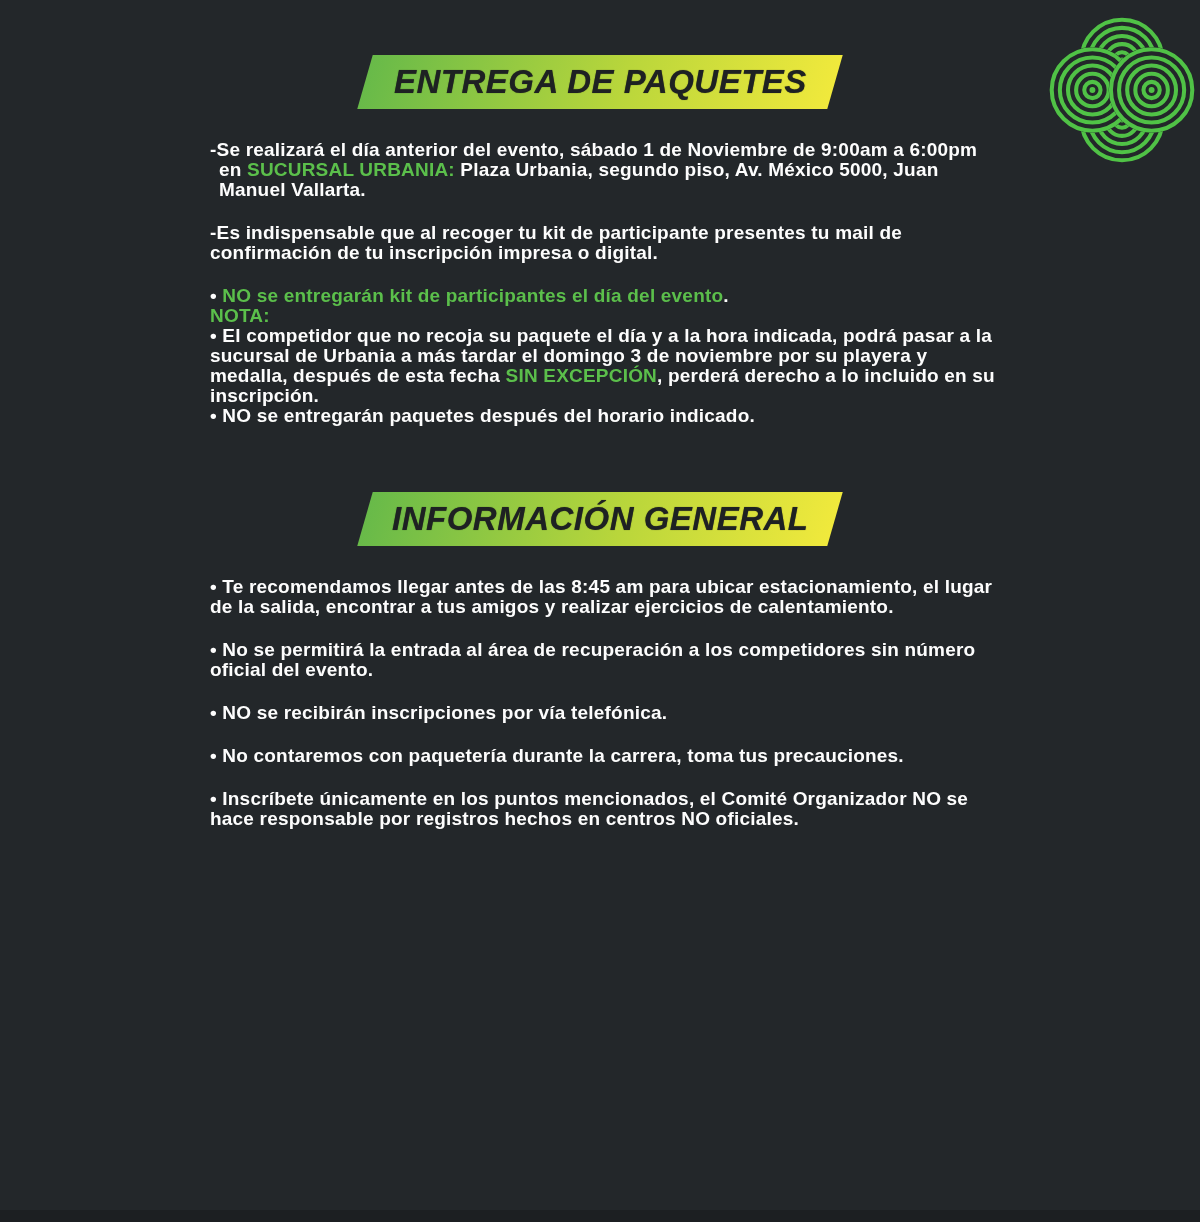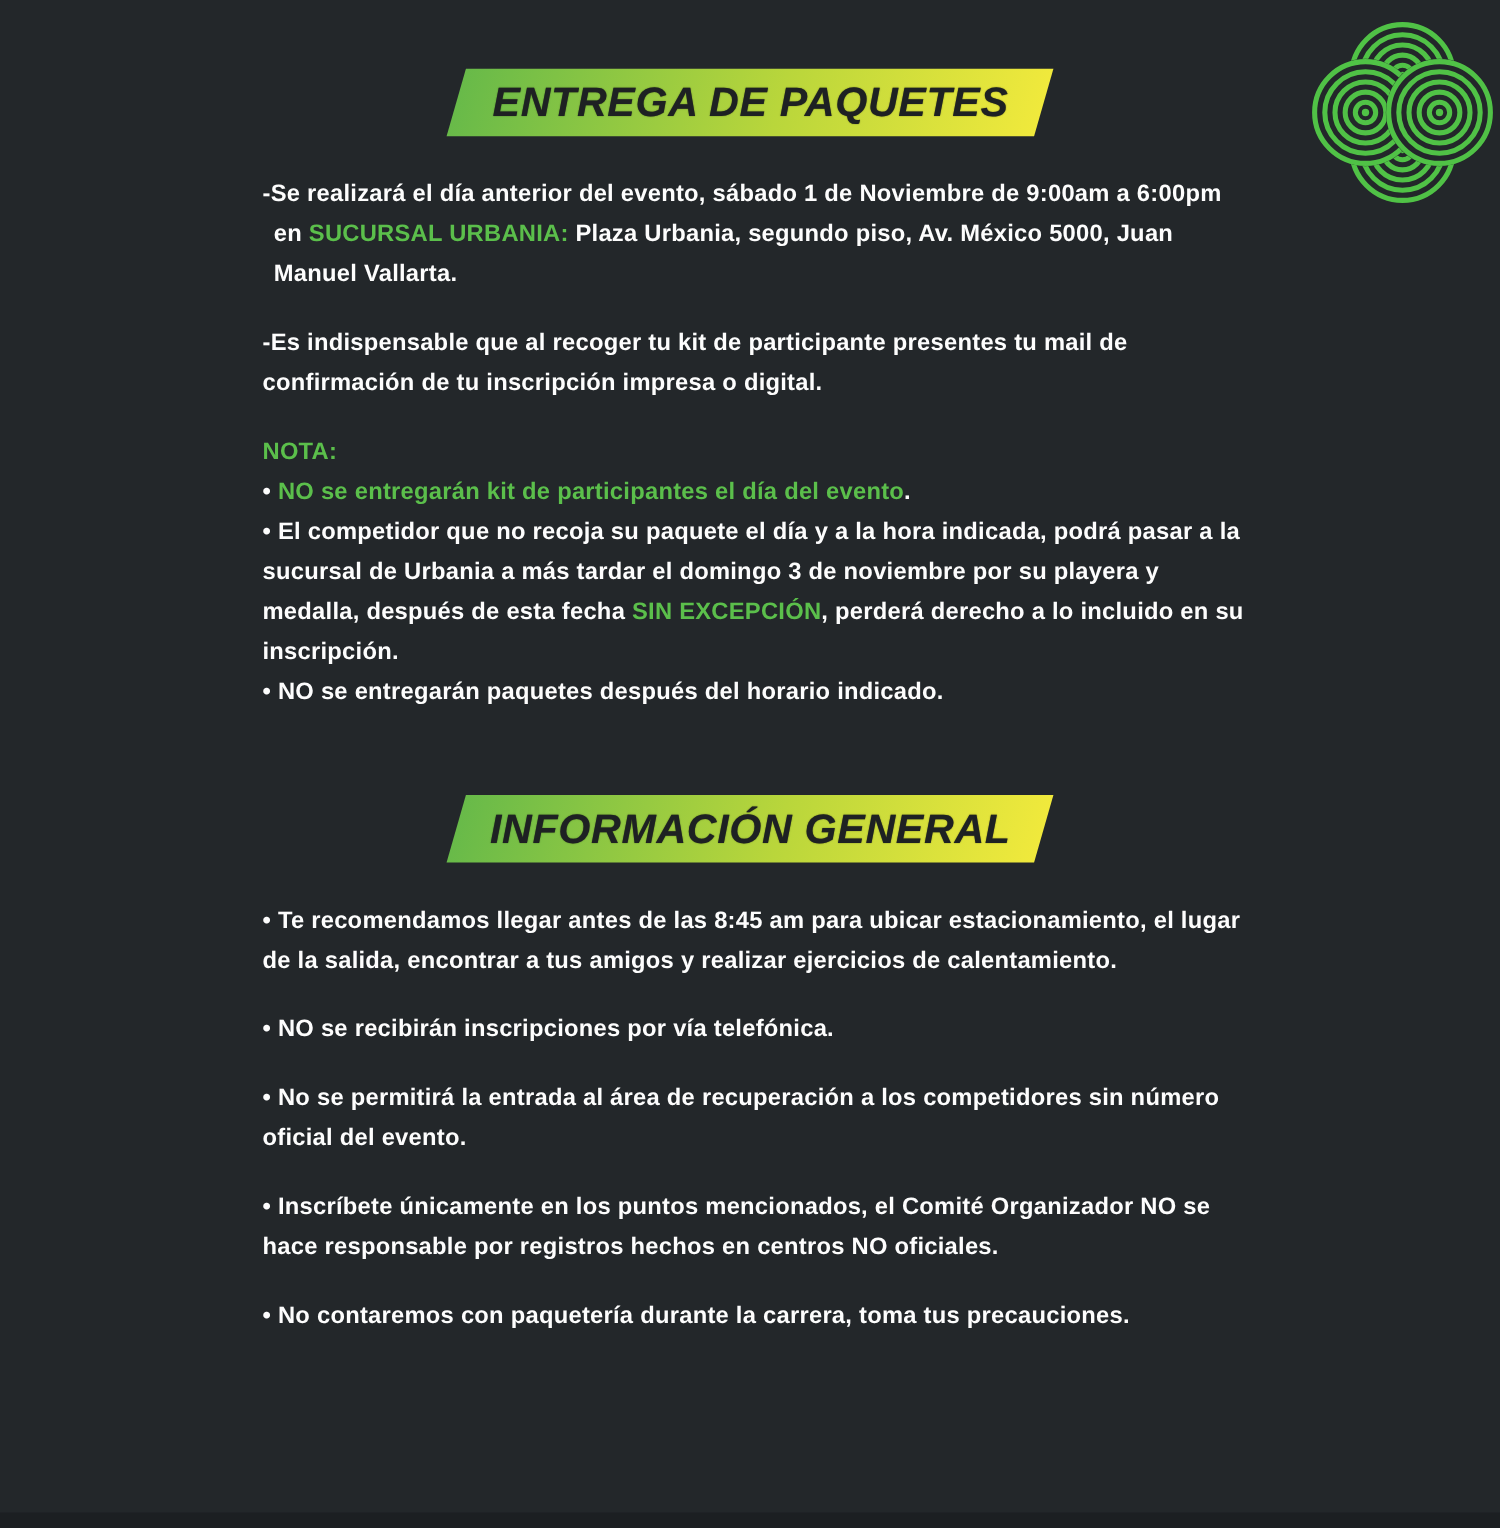--- a/index.html
+++ b/index.html
@@ -31,21 +31,21 @@
   }
   .banner-1{padding-top:55px;}
   .banner-1 .banner{margin-top:0;}
   .section-2 .banner{margin-top:66px;}
   
   .content{
     margin:31px 0 0 210px;
     width:792px;
     color:#fdfdfd;
     font-size:19px;
-    line-height:32px;
+    line-height:20px;
     font-weight:bold;
     letter-spacing:.2px;
   }
   .content p{margin:0 0 23px 0;}
   .content p.tight{margin-bottom:0;}
   .content p.hang{padding-left:9px;text-indent:-9px;}
   .green{color:var(--green,#5bbf4b);}
   
   .logo{
     position:absolute;top:16px;left:1048px;
@@ -106,34 +106,34 @@
     </g>
   </svg>
 
   <section class="section-1 banner-1">
     <div class="banner">
       <span class="banner-title">ENTREGA DE PAQUETES</span>
     </div>
     <div class="content">
         <p class="hang "><span>-Se realizará el día anterior del evento, sábado 1 de Noviembre de 9:00am a 6:00pm en </span><span class="green">SUCURSAL URBANIA:</span><span> Plaza Urbania, segundo piso, Av. México 5000, Juan Manuel Vallarta.</span></p>
         <p class=""><span>-Es indispensable que al recoger tu kit de participante presentes tu mail de confirmación de tu inscripción impresa o digital.</span></p>
+        <p class="tight"><span>• </span><span class="green">NO se entregarán kit de participantes el día del evento</span><span>.</span></p>
         <p class="tight"><span class="green">NOTA:</span></p>
-        <p class="tight"><span>• </span><span class="green">NO se entregarán kit de participantes el día del evento</span><span>.</span></p>
         <p class="tight"><span>• El competidor que no recoja su paquete el día y a la hora indicada, podrá pasar a la sucursal de Urbania a más tardar el domingo 3 de noviembre por su playera y medalla, después de esta fecha </span><span class="green">SIN EXCEPCIÓN</span><span>, perderá derecho a lo incluido en su inscripción.</span></p>
         <p class="tight"><span>• NO se entregarán paquetes después del horario indicado.</span></p>
       </div>
   </section>
 
   <section class="section-2">
     <div class="banner">
       <span class="banner-title">INFORMACIÓN GENERAL</span>
     </div>
     <div class="content">
         <p class=""><span>• Te recomendamos llegar antes de las 8:45 am para ubicar estacionamiento, el lugar de la salida, encontrar a tus amigos y realizar ejercicios de calentamiento.</span></p>
+        <p class=""><span>• No se permitirá la entrada al área de recuperación a los competidores sin número oficial del evento.</span></p>
         <p class=""><span>• NO se recibirán inscripciones por vía telefónica.</span></p>
-        <p class=""><span>• No se permitirá la entrada al área de recuperación a los competidores sin número oficial del evento.</span></p>
+        <p class=""><span>• No contaremos con paquetería durante la carrera, toma tus precauciones.</span></p>
         <p class=""><span>• Inscríbete únicamente en los puntos mencionados, el Comité Organizador NO se hace responsable por registros hechos en centros NO oficiales.</span></p>
-        <p class=""><span>• No contaremos con paquetería durante la carrera, toma tus precauciones.</span></p>
       </div>
   </section>
 
   <div class="bottom-strip"></div>
 </div>
 
 </body></html>

